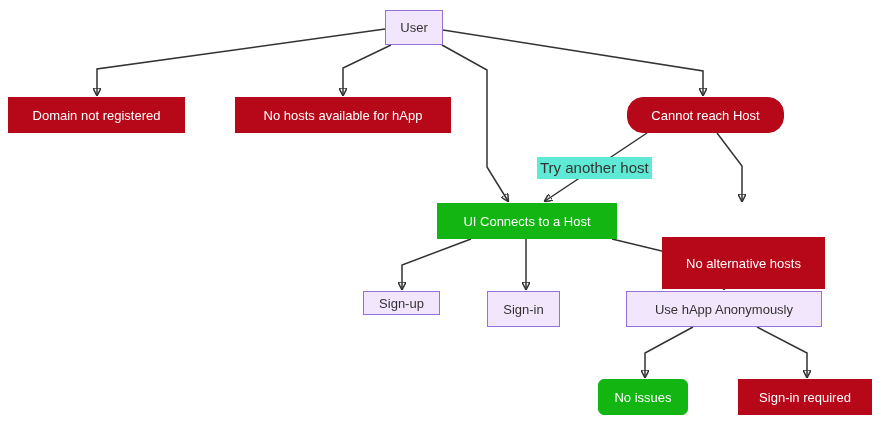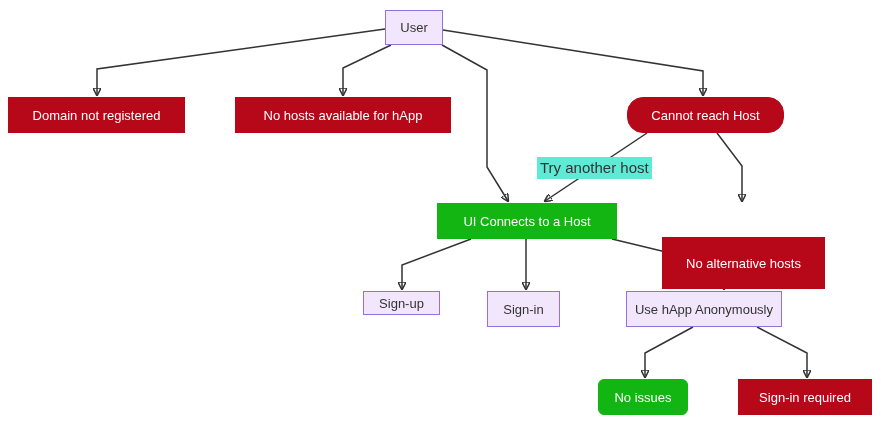--- a/index.html
+++ b/index.html
@@ -99,19 +99,19 @@
   <div class="edge-label" style="left:537px; top:157px; height:22px;">Try another host</div>
 
   <div class="node success" style="left:437px; top:203px; width:180px; height:36px;">UI Connects to a Host</div>
 
   <div class="node error" style="left:662px; top:203px; width:163px; height:52px;margin-top:34px;">No alternative hosts</div>
 
   <div class="node neutral" style="left:363px; top:291px; width:77px; height:24px;">Sign-up</div>
 
   <div class="node neutral" style="left:487px; top:291px; width:73px; height:36px;">Sign-in</div>
 
-  <div class="node neutral" style="left:626px; top:291px; width:156px; height:36px;">Use hApp Anonymously</div>
+  <div class="node neutral" style="left:626px; top:291px; width:196px; height:36px;">Use hApp Anonymously</div>
 
   <div class="node success" style="left:598px; top:379px; width:90px; height:36px;border-radius:6px;">No issues</div>
 
   <div class="node error" style="left:738px; top:379px; width:134px; height:36px;">Sign-in required</div>
 
 </div>
 
 </body></html>

